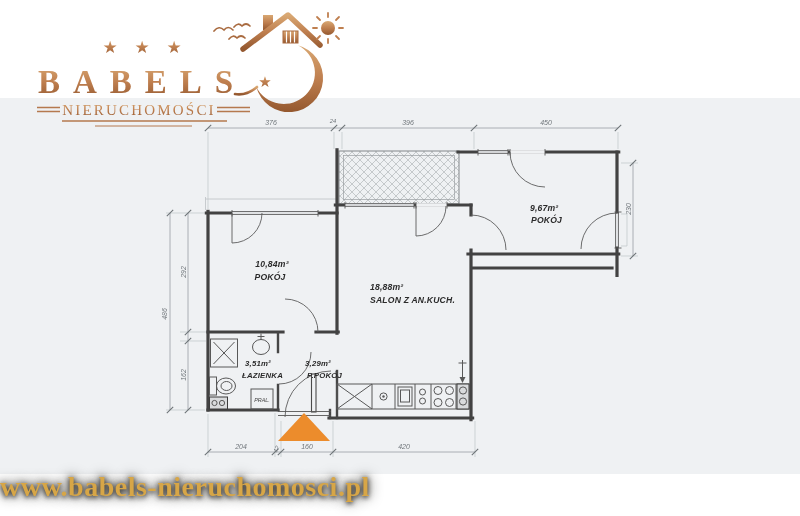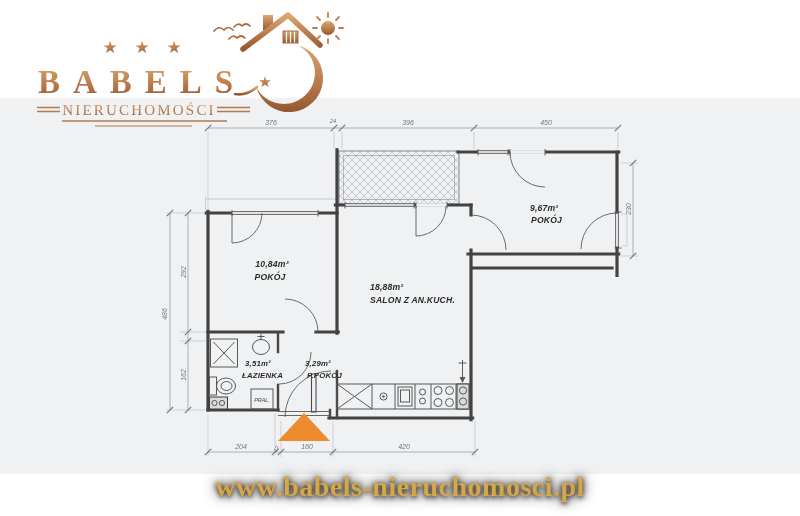--- a/index.html
+++ b/index.html
@@ -22,21 +22,21 @@
   .t-room-sm{font:italic 600 7.8px "Liberation Sans",sans-serif;fill:#2b2b2b;letter-spacing:.2px;}
   .t-dim{font:italic 7px "Liberation Sans",sans-serif;fill:#6f757a;}
   .t-dim-sm{font:italic 5.8px "Liberation Sans",sans-serif;fill:#6f757a;}
   .t-washer{font:italic 5.4px "Liberation Sans",sans-serif;fill:#3e3e3e;}
   
   .brand-name{font:bold 33px "Liberation Serif",serif;letter-spacing:13px;}
   .brand-star{font:15px "DejaVu Sans",sans-serif;}
   .brand-star-row{font:17px "DejaVu Sans",sans-serif;}
   .brand-tagline{font:15px "Liberation Serif",serif;letter-spacing:2.2px;}
   
-  .url{position:absolute;left:0;top:471px;width:800px;text-align:center;
+  .url{position:absolute;left:0;top:471px;width:800px;
        font-family:"Liberation Serif",serif;font-weight:bold;font-size:28px;
        color:#d7a647;letter-spacing:.5px;
        text-shadow:0 0 14px rgba(30,28,24,.95),0 0 6px rgba(52,46,34,.85),0 2px 4px rgba(0,0,0,.5);}
 </style>
 </head>
 <body>
 
 <div class="stage">
   <div class="band"></div>
 

